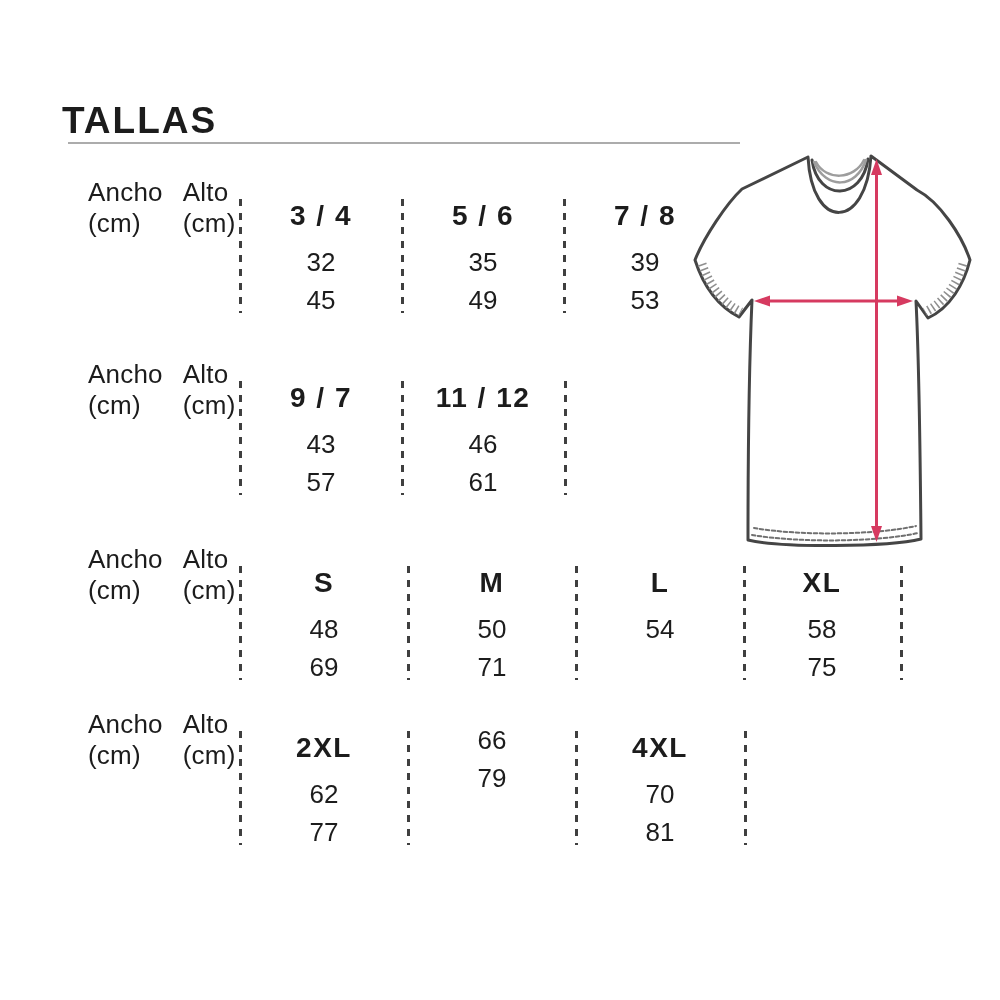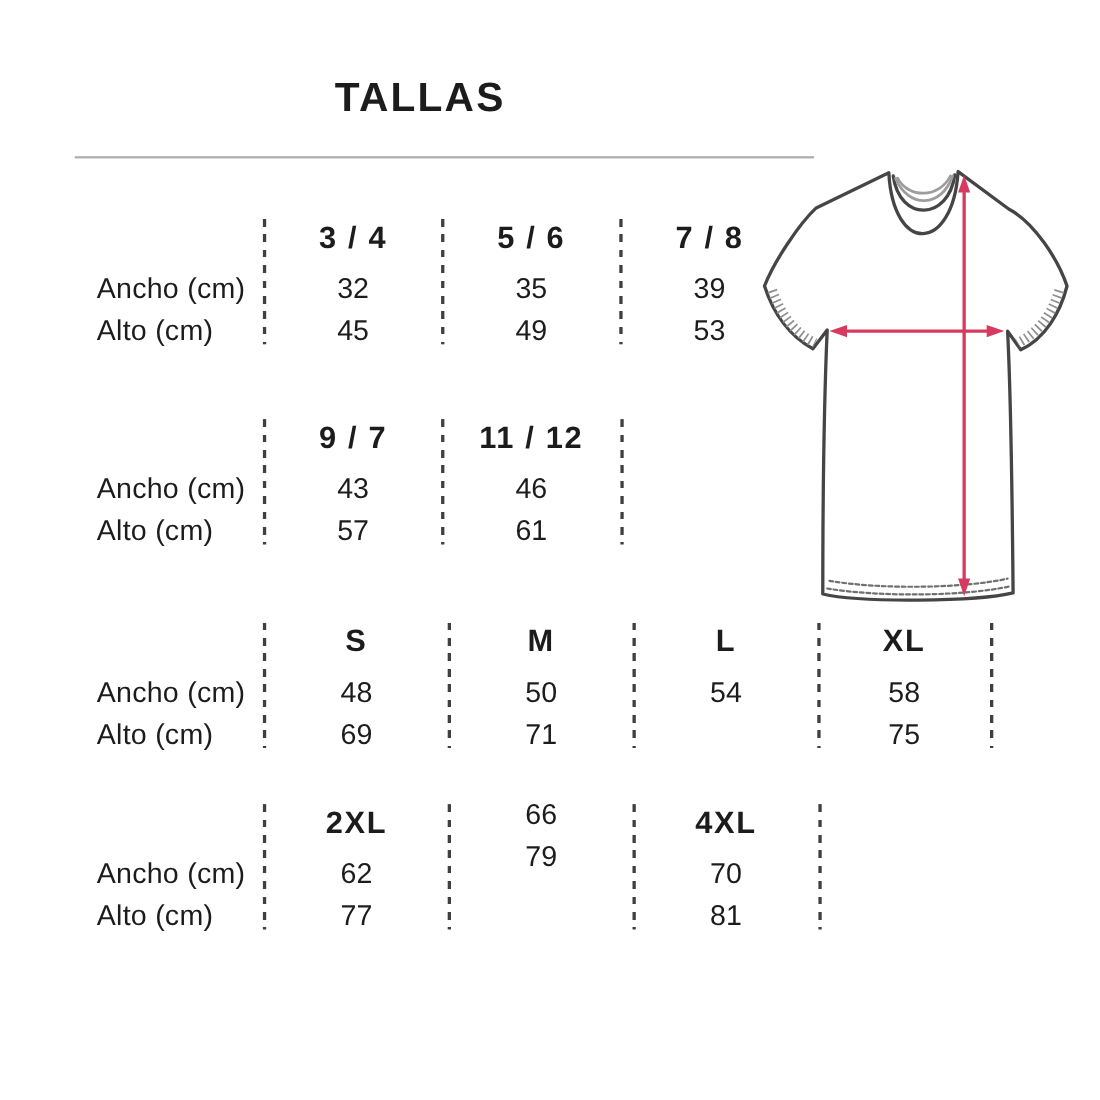--- a/index.html
+++ b/index.html
@@ -8,24 +8,23 @@
     width: 1000px;
     height: 1000px;
     background: #ffffff;
     overflow: hidden;
     font-family: "Liberation Sans", sans-serif;
     color: #1c1c1c;
   }
   .page-title {
     position: absolute;
     left: 62px;
-    top: 68px;
+    top: 100px;
     width: 640px;
     margin: 0;
-    text-align: center;
     font-size: 37px;
     font-weight: 700;
     letter-spacing: 2px;
   }
   .title-rule {
     position: absolute;
     left: 68px;
     top: 142px;
     width: 672px;
     height: 2px;
@@ -44,21 +43,20 @@
     display: flex;
     align-items: stretch;
   }
   .g1 { top: 189px; }
   .g2 { top: 371px; }
   .g3 { top: 556px; }
   .g4 { top: 721px; }
   .label-col {
     width: 172px;
     display: flex;
-    flex-direction: column;
   }
   .hspacer { height: 54px; }
   .rlabel {
     height: 38px;
     display: flex;
     align-items: center;
     padding-left: 20px;
     font-size: 26px;
     letter-spacing: 0.2px;
   }

